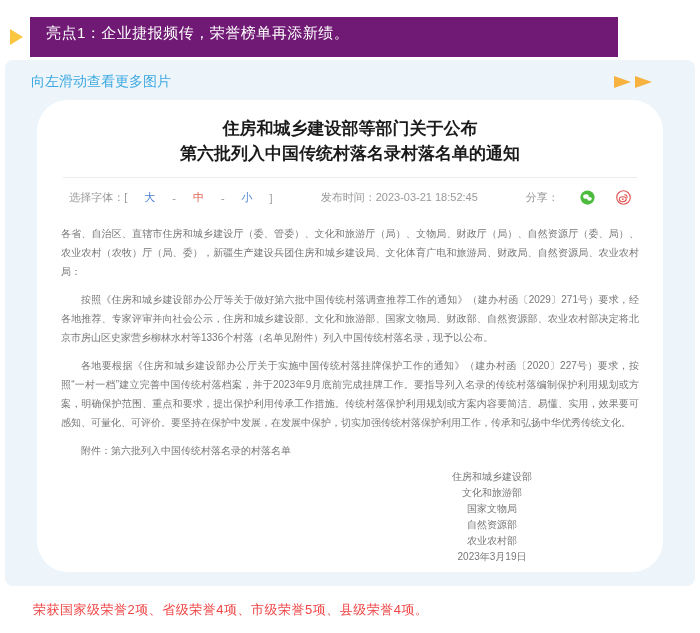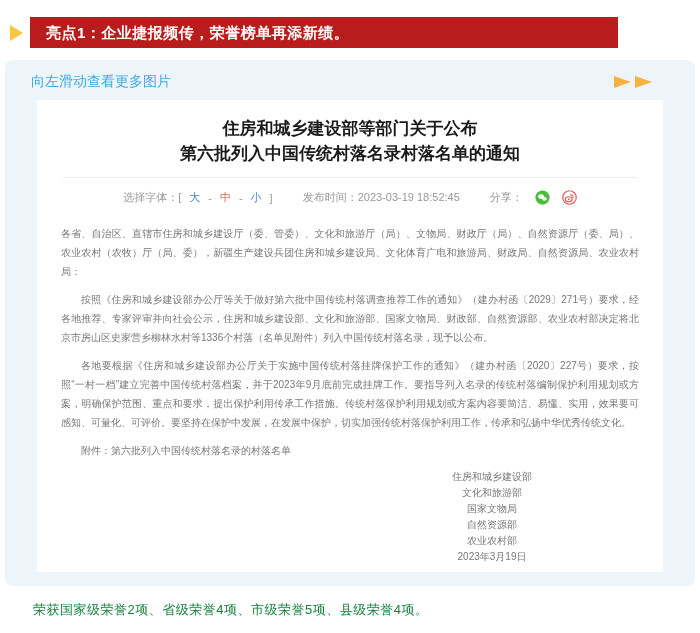--- a/index.html
+++ b/index.html
@@ -15,23 +15,23 @@
   
   .banner-row { position:absolute; top:17px; left:10px; display:flex; align-items:center; }
   .banner-tri {
     width:0; height:0;
     border-left:13px solid #FAC53F;
     border-top:8px solid transparent;
     border-bottom:8px solid transparent;
     margin-right:7px;
   }
   .banner {
-    width:588px; height:31px;
-    background:#b91c1c;
-    color:#ffffff; font-weight:bold;
+    width:588px; height:40px;
+    background:#701a75;
+    color:#ffffff; font-weight:normal;
     font-size:15px; line-height:31px;
     padding-left:16px;
     letter-spacing:0.5px;
   }
 
   
   .card {
     position:absolute; top:60px; left:5px;
     width:690px; height:526px;
     background:#EDF5FB;
@@ -50,33 +50,34 @@
     border-bottom:6px solid transparent;
   }
 
   
   .doc {
     margin:9px 32px 0 32px;
     height:472px;
     background:#ffffff;
     padding:14px 24px 0 24px;
     overflow:hidden;
+    border-radius:31px;
   }
   .doc-title {
     text-align:center;
     font-size:17px; font-weight:bold; color:#1a1a1a;
     line-height:25px;
     margin:2px 0 0 0;
   }
   .divider { border-top:1px solid #ECECEC; margin:11px 2px 0 2px; }
   .meta {
     margin-top:12px;
     display:flex; justify-content:center; align-items:center;
     font-size:11px; color:#999999;
-    gap:8px;
+    gap:17px;
   }
   .meta .gap { width:14px; }
   .font-link-blue { color:#4A80D0; cursor:pointer; }
   .font-link-red  { color:#E0604C; cursor:pointer; }
   .share-icon { width:15px; height:15px; margin-left:4px; cursor:pointer; display:inline-block; }
   .share-icon svg { width:15px; height:15px; display:block; }
 
   .doc-body {
     margin-top:19px;
     font-size:10px; color:#777777;
@@ -90,21 +91,21 @@
     width:150px;
     margin:6px 72px 15px auto;
     text-align:center;
     font-size:10px; color:#777777;
     line-height:16px;
   }
 
   
   .footer-text {
     position:absolute; top:601px; left:33px;
-    font-size:13px; color:#15803d;
+    font-size:13px; color:#ef4444;
     letter-spacing:0.5px;
   }
 </style>
 </head>
 <body>
 
 <div class="banner-row">
   <span class="banner-tri"></span>
   <div class="banner">亮点1：企业捷报频传，荣誉榜单再添新绩。</div>
 </div>
@@ -128,21 +129,21 @@
 
     <div class="meta">
       <span>选择字体：[</span>
         <span class="font-link-blue">大</span>
         <span> - </span>
         <span class="font-link-red">中</span>
         <span> - </span>
         <span class="font-link-blue">小</span>
         <span>]</span>
       <span class="gap"></span>
-      <span>发布时间：2023-03-19 18:52:45</span>
+      <span>发布时间：2023-03-21 18:52:45</span>
       <span class="gap"></span>
       <span>分享：</span>
       <span class="share-icon">
         <svg viewBox="0 0 20 20">
           <circle cx="10" cy="10" r="9.5" fill="#4DBB3E"></circle>
           <ellipse cx="8" cy="8.6" rx="3.8" ry="3.1" fill="#ffffff"></ellipse>
           <ellipse cx="12.6" cy="11.8" rx="3.1" ry="2.5" fill="#ffffff"></ellipse>
         </svg>
       </span>
       <span class="share-icon">

